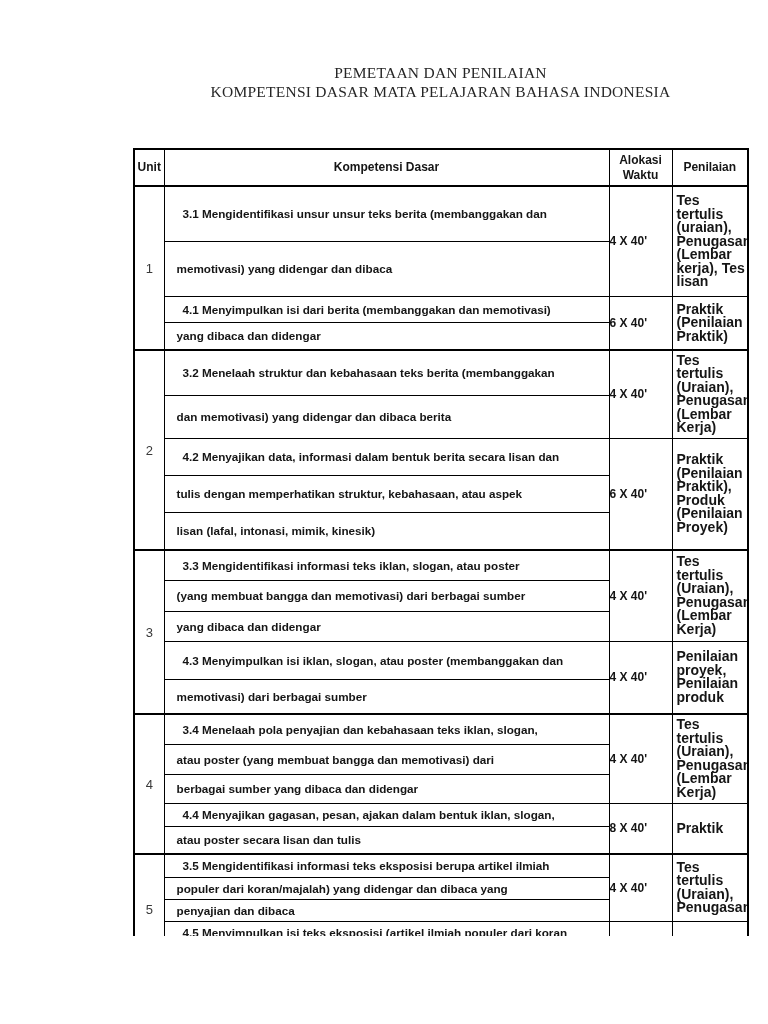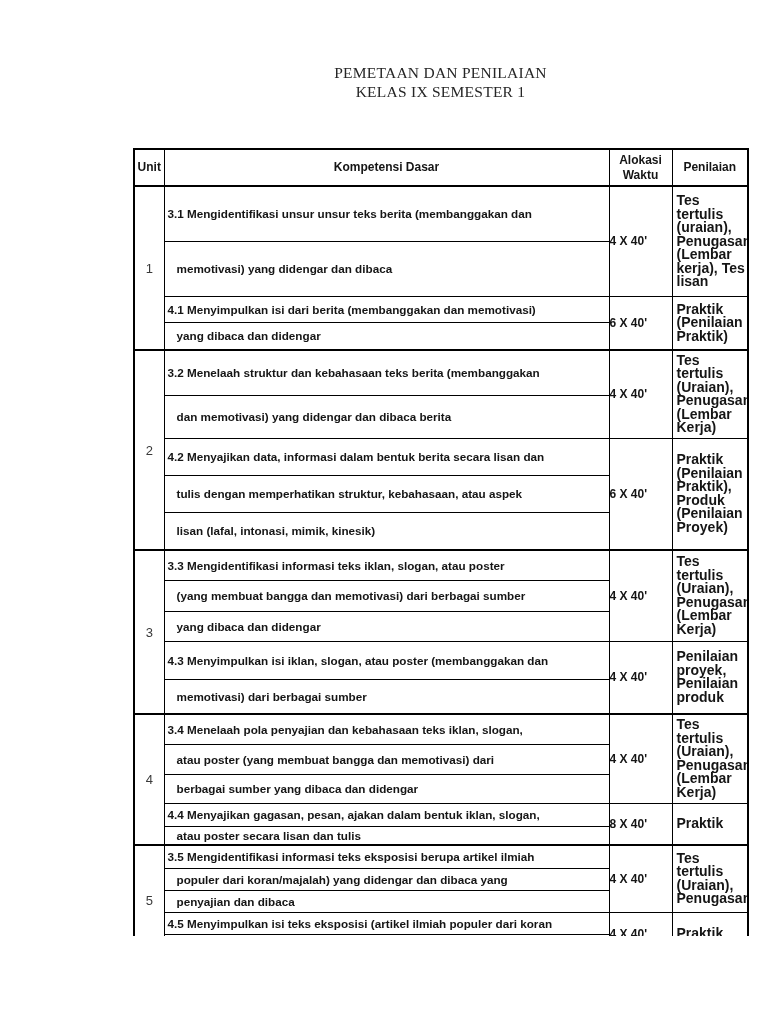--- a/index.html
+++ b/index.html
@@ -24,39 +24,39 @@
     font-size:12px;font-weight:bold;text-align:center;vertical-align:middle;
     line-height:15px;padding:1px;
   }
   td.unit{
     font-size:13px;font-weight:normal;text-align:center;vertical-align:middle;color:#3a3a3a;
   }
   td.kd{
     font-size:11.7px;font-weight:bold;vertical-align:middle;
     line-height:13px;white-space:nowrap;
   }
-  td.kd.first{padding-left:3px;}
+  td.kd.first{padding-left:18px;}
   td.kd.cont{padding-left:12px;}
   td.kd.phantom{border-bottom:none;}
   td.al{
     font-size:12px;font-weight:bold;text-align:left;vertical-align:middle;
   }
   td.pe{
     font-size:14px;font-weight:bold;vertical-align:middle;
     line-height:13.5px;padding:2px 1px 2px 4px;
   }
 </style>
 </head>
 <body>
 
 <div class="page">
 
   <div class="doc-title">
     <div>PEMETAAN DAN PENILAIAN</div>
-    <div>KELAS IX SEMESTER 1</div>
+    <div>KOMPETENSI DASAR MATA PELAJARAN BAHASA INDONESIA</div>
   </div>
 
   <div class="table-clip">
     <table class="kdmap">
       <colgroup>
         <col style="width:30px">
           <col style="width:445px">
           <col style="width:63px">
           <col style="width:76px">
       </colgroup>
@@ -140,21 +140,21 @@
           <td class="kd cont">atau poster (yang membuat bangga dan memotivasi) dari</td>
         </tr>
         <tr style="height:29px">
           <td class="kd cont">berbagai sumber yang dibaca dan didengar</td>
         </tr>
         <tr style="height:23px">
           <td class="kd first">4.4 Menyajikan gagasan, pesan, ajakan dalam bentuk iklan, slogan,</td>
           <td class="al" rowspan="2">8 X 40'</td>
           <td class="pe" rowspan="2">Praktik</td>
         </tr>
-        <tr style="height:19px">
+        <tr style="height:28px">
           <td class="kd cont">atau poster secara lisan dan tulis</td>
         </tr>
 
         <tr class="unit-start" style="height:23px">
           <td class="unit" rowspan="5">5</td>
           <td class="kd first">3.5 Mengidentifikasi informasi teks eksposisi berupa artikel ilmiah</td>
           <td class="al" rowspan="3">4 X 40'</td>
           <td class="pe" rowspan="3">Tes tertulis (Uraian), Penugasan</td>
         </tr>
         <tr style="height:22px">

